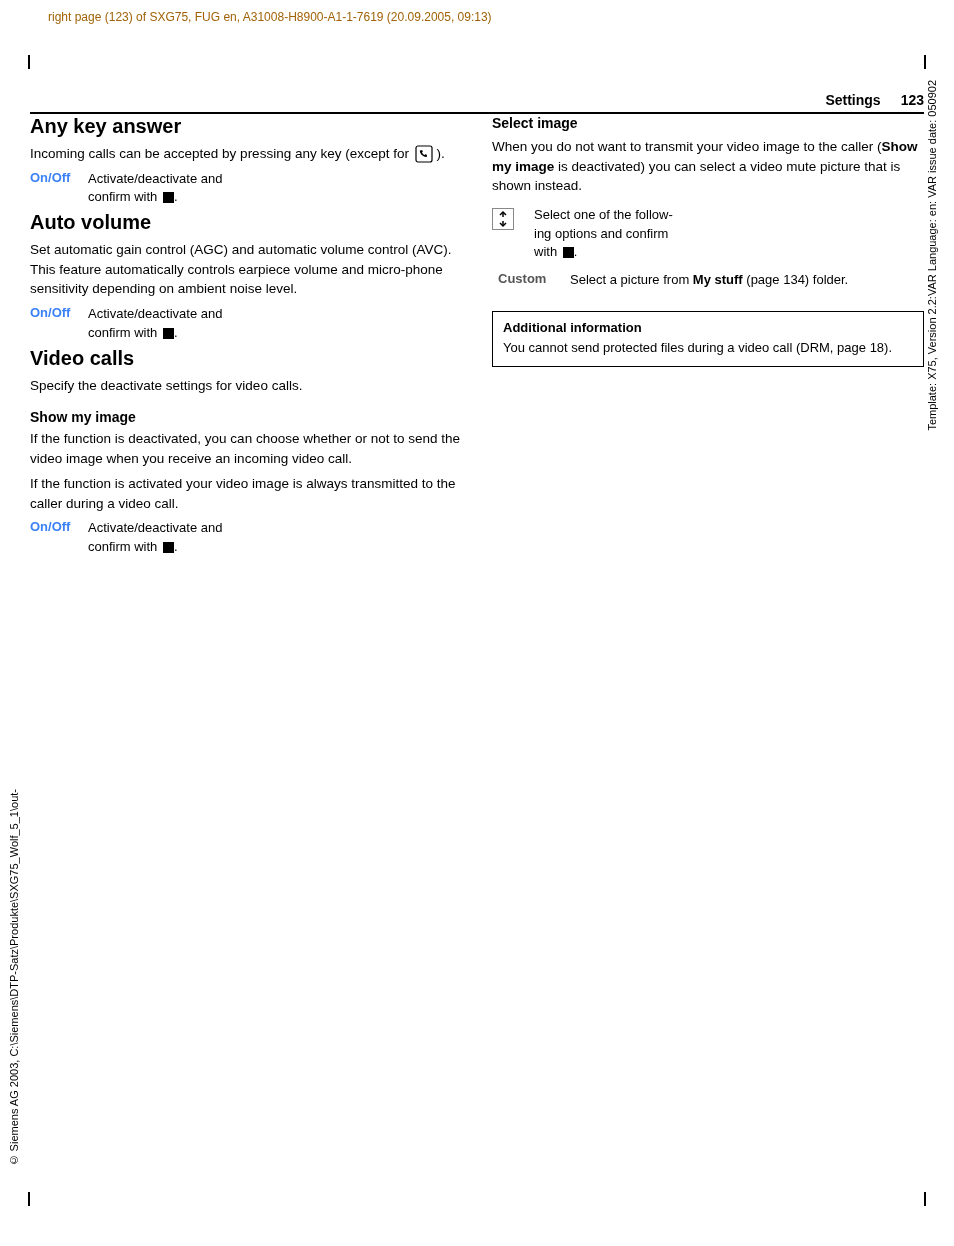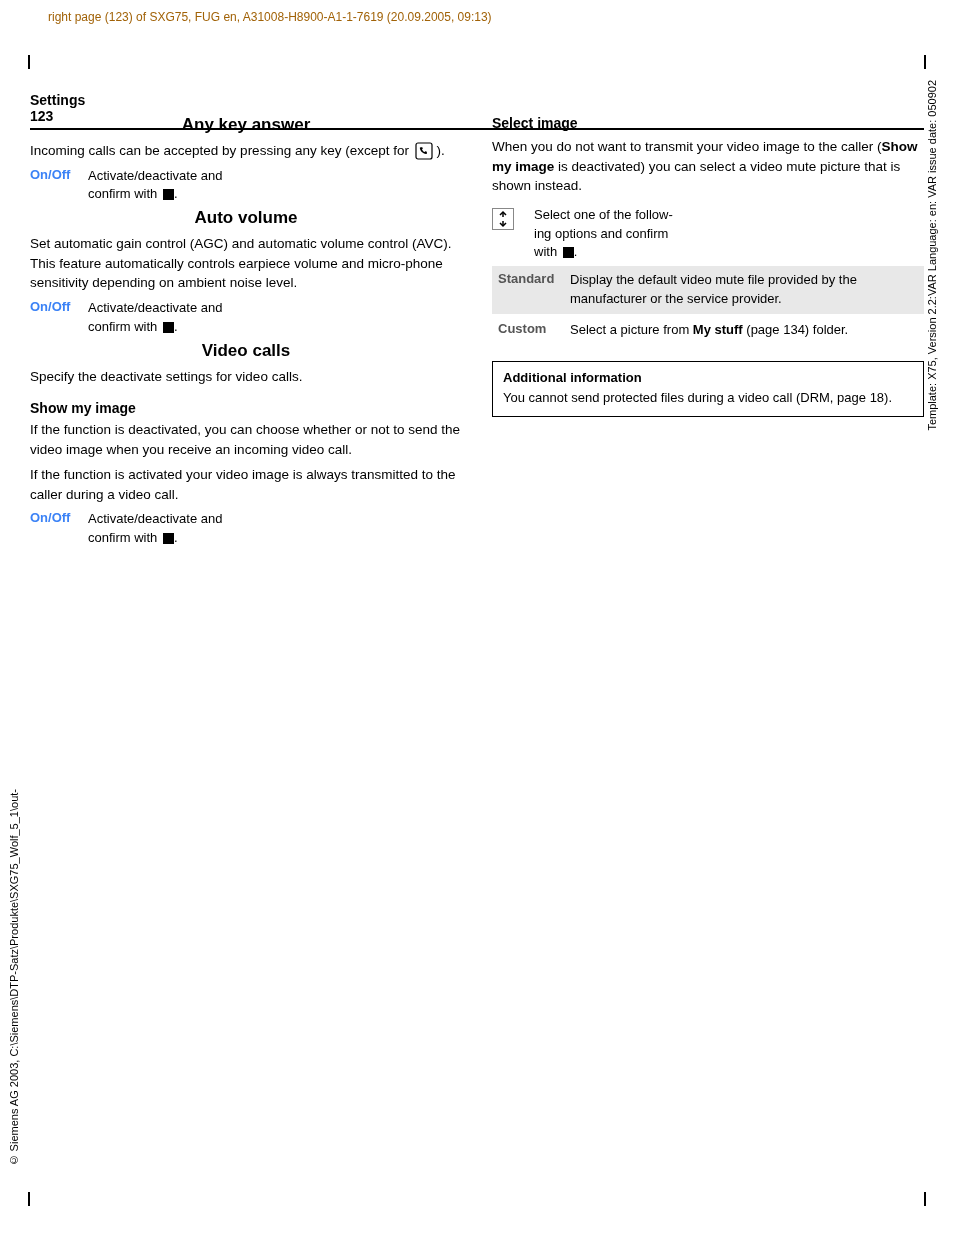--- a/index.html
+++ b/index.html
@@ -56,21 +56,20 @@
     .page-header {
       position: absolute;
       top: 92px;
       left: 30px;
       right: 30px;
       display: flex;
       justify-content: flex-end;
       align-items: baseline;
       border-bottom: 2px solid #000;
       padding-bottom: 4px;
-      flex-direction: column;
     }
 
     .page-header-title {
       font-size: 14px;
       font-weight: bold;
       margin-right: 20px;
     }
 
     .page-number {
       font-size: 14px;
@@ -93,25 +92,24 @@
       flex: 1;
     }
 
     
     .right-col {
       flex: 1;
     }
 
     
     .section-title {
-      font-size: 17px;
+      font-size: 20px;
       font-weight: bold;
       margin-bottom: 6px;
       margin-top: 18px;
-      text-align: center;
     }
 
     .section-title:first-child {
       margin-top: 0;
     }
 
     .body-text {
       font-size: 13.5px;
       line-height: 1.45;
       margin-bottom: 6px;
@@ -383,24 +381,20 @@
           </div>
         </div>
         <div class="desc-text">
           <span>Select one of the follow-</span><br>
           <span>ing options and confirm</span><br>
           <span>with</span>
           <span class="small-square"></span>.
         </div>
       </div>
 
-      <div class="option-row shaded">
-        <span class="option-label">Standard</span>
-        <span class="option-text">Display the default video mute file provided by the manufacturer or the service provider.</span>
-      </div>
 
       <div class="option-row" style="padding: 5px 6px;">
         <span class="option-label">Custom</span>
         <span class="option-text">
           <span>Select a picture from</span>
           <span class="menu-text">My stuff</span>
           <span>(page 134) folder.</span>
         </span>
       </div>
     </div>

